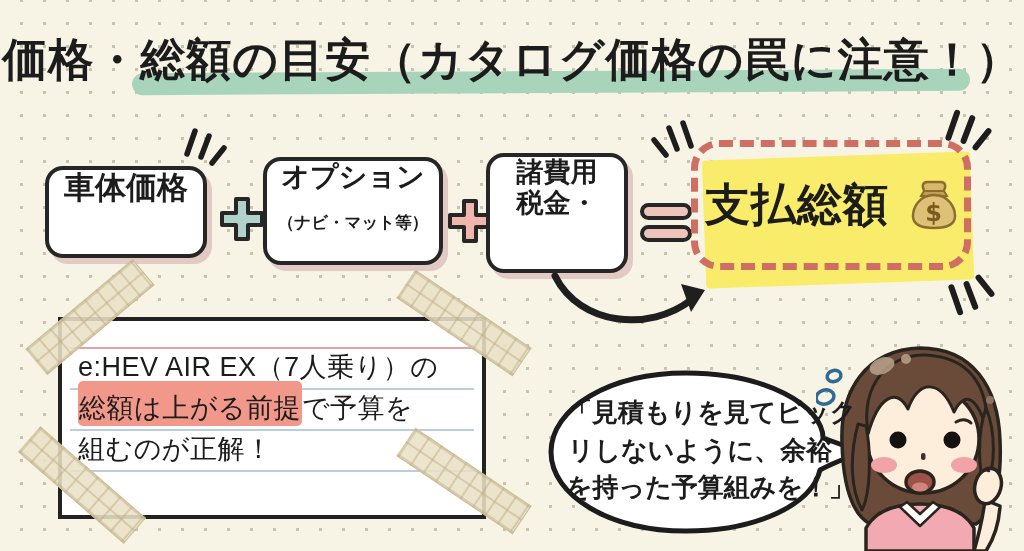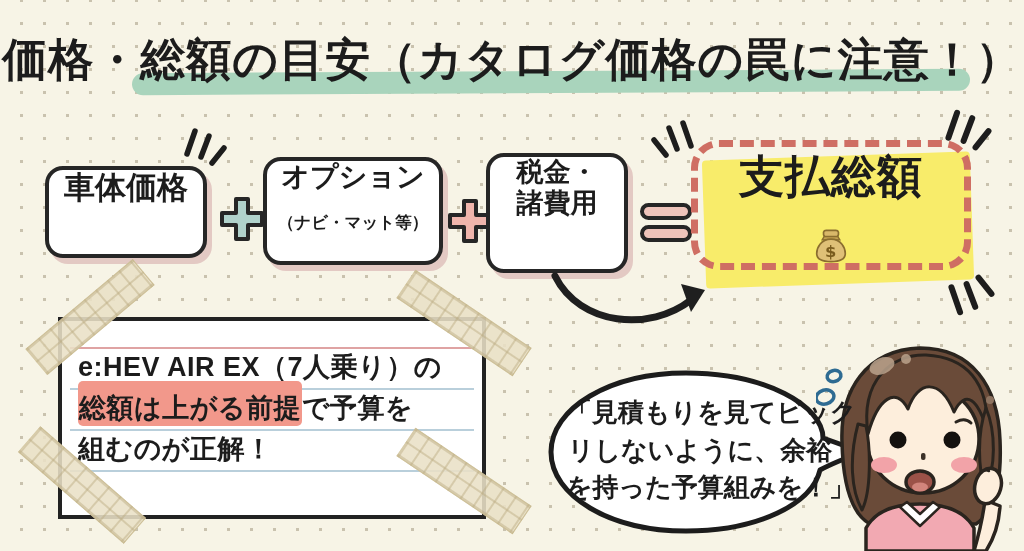--- a/index.html
+++ b/index.html
@@ -35,32 +35,32 @@
   .op-icon{ position:absolute; z-index:2; }
   
   .total-highlight{
     position:absolute; left:704px; top:156px; width:268px; height:128px;
     background:#f8ec6a; transform:rotate(-2deg); z-index:1; border-radius:4px;
   }
   .total-box{
     position:absolute; left:691px; top:140px; width:280px; height:130px;
     border:7px dashed #cf6e63; border-radius:28px; z-index:2;
     display:flex; align-items:center; justify-content:center; gap:22px;
-    font-size:45px; font-weight:900; letter-spacing:1px;flex-direction:column;
+    font-size:45px; font-weight:900; letter-spacing:1px;
   }
   
   .note-card{
     position:absolute; left:58px; top:317px; width:428px; height:202px;
     background:#fff; border:4px solid #222; z-index:2;
   }
   .ruled-spacer{ height:28px; margin:0 8px; border-bottom:2px solid #dfa3a3; }
   .note-line{
     height:41px; margin:0 8px; border-bottom:2px solid #b9cfdb;
     display:flex; align-items:flex-end; padding:0 8px 3px;
-    font-size:27px; font-weight:700; letter-spacing:0.5px; white-space:nowrap;
+    font-size:27px; font-weight:400; letter-spacing:0.5px; white-space:nowrap;
   }
   .hl-pink{ background:#f2988b; border-radius:5px; padding:9px 1px 0; }
   
   .tape{
     position:absolute; width:140px; height:34px; z-index:3;
     background-color:rgba(233,224,198,0.88);
     background-image:
       repeating-linear-gradient(0deg, rgba(186,170,128,0.45) 0 2px, transparent 2px 15px),
       repeating-linear-gradient(90deg, rgba(186,170,128,0.45) 0 2px, transparent 2px 15px);
     border:1px solid rgba(200,185,140,0.6);
@@ -108,22 +108,22 @@
   <div class="fbox box-options">
     <span class="l1">オプション</span>
     <span class="l2">（ナビ・マット等）</span>
   </div>
 
   <svg class="op-icon" style="left:443px;top:194px;" width="54" height="54" viewBox="0 0 54 54">
     <path d="M21 7 h12 v14 h14 v12 h-14 v14 h-12 v-14 h-14 v-12 h14 z" fill="#f0b5ac" stroke="#262626" stroke-width="4" stroke-linejoin="round"></path>
   </svg>
 
   <div class="fbox box-taxes">
+    <span>諸費用</span>
     <span>税金・</span>
-    <span>諸費用</span>
   </div>
 
   <svg class="op-icon" style="left:637px;top:197px;" width="60" height="52" viewBox="0 0 60 52">
     <rect x="5" y="8" width="48" height="13" rx="6.5" fill="#eec3ba" stroke="#262626" stroke-width="4"></rect>
     <rect x="5" y="30" width="48" height="13" rx="6.5" fill="#eec3ba" stroke="#262626" stroke-width="4"></rect>
   </svg>
 
   <div class="total-highlight"></div>
   <div class="total-box">
     <span>支払総額</span>

